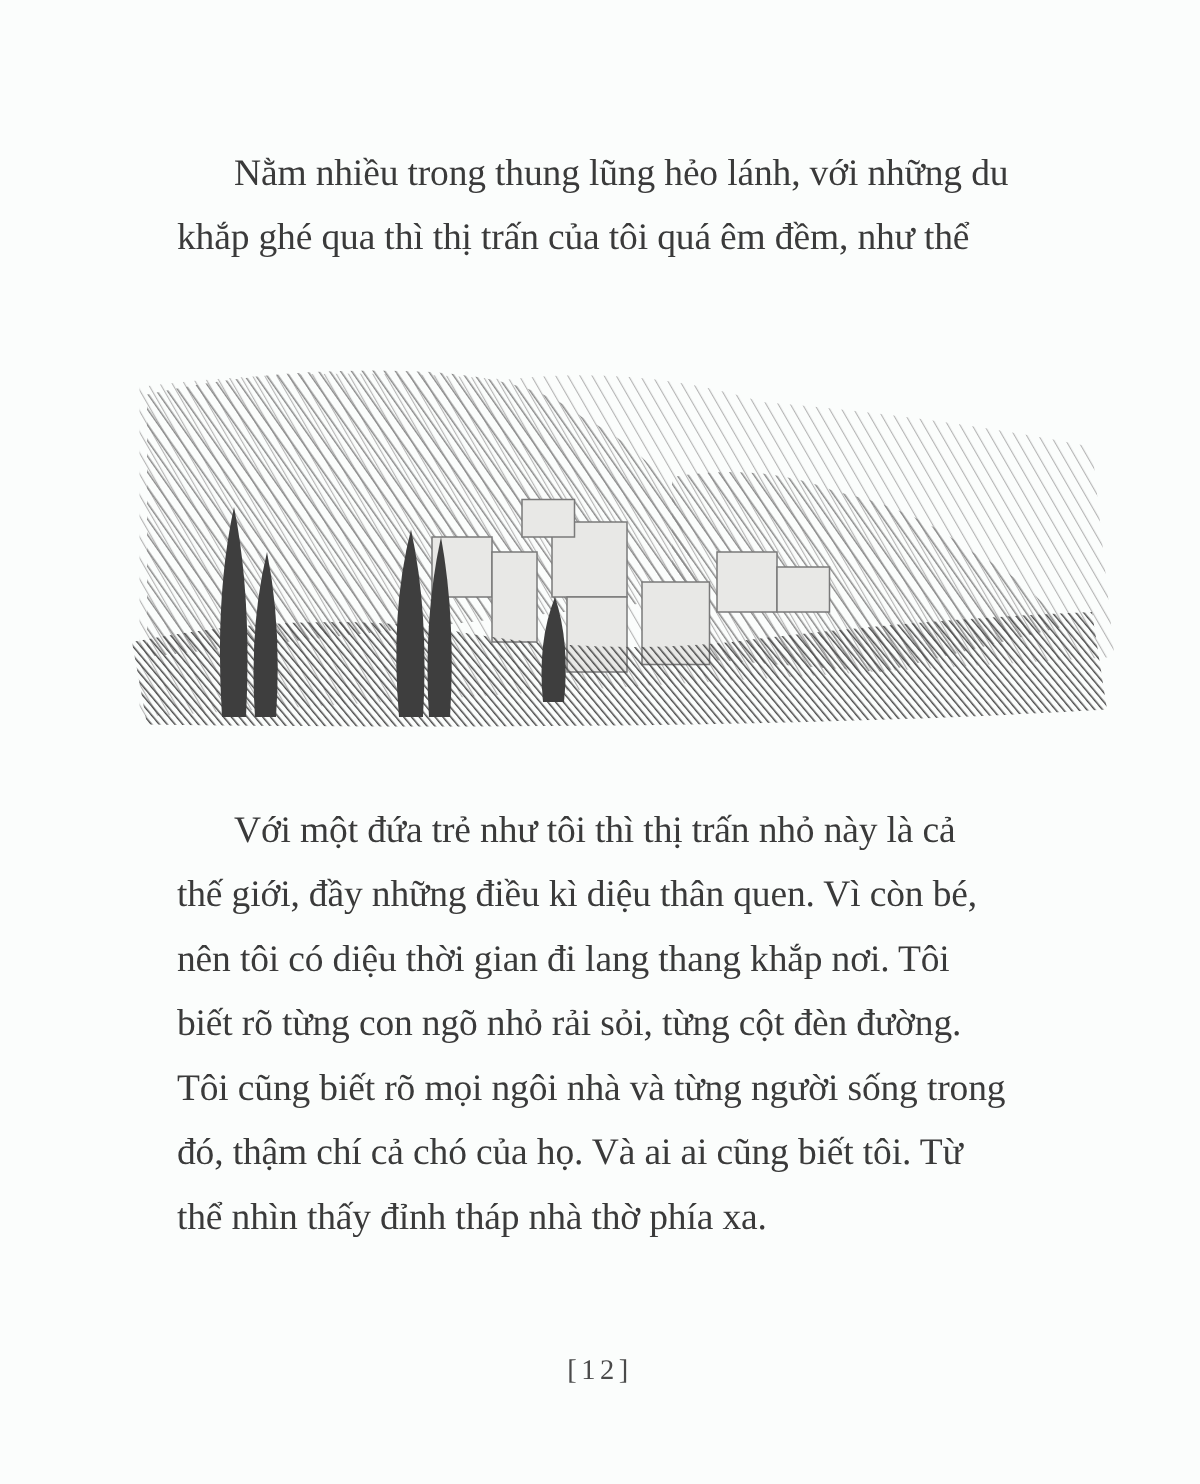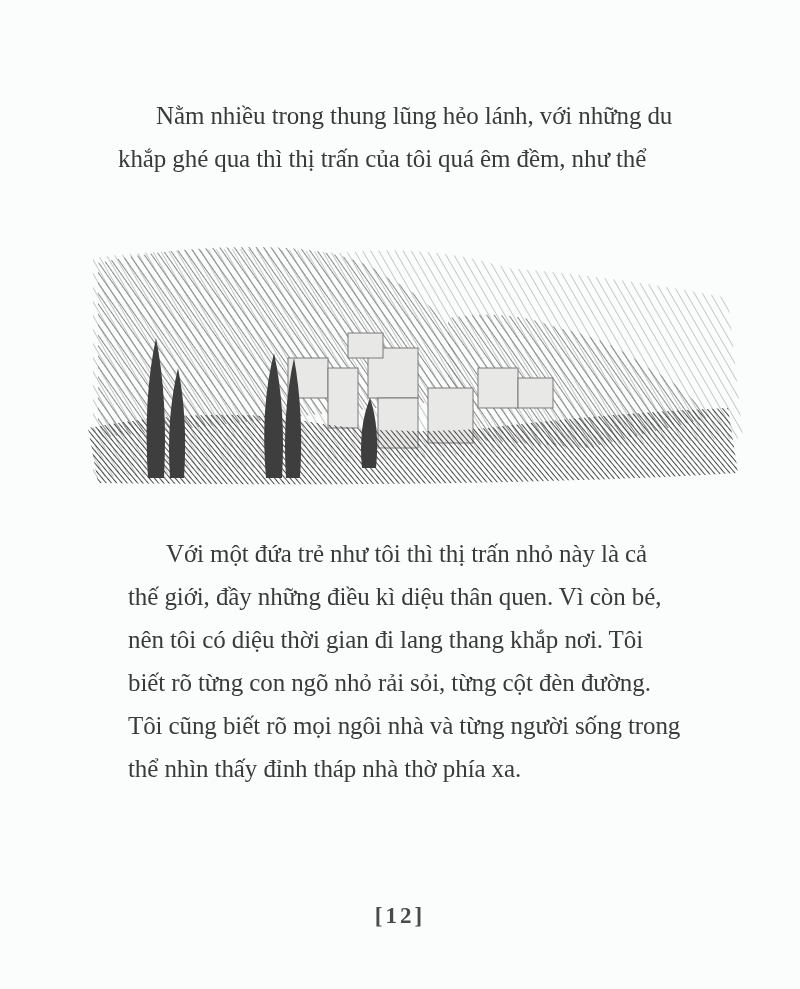--- a/index.html
+++ b/index.html
@@ -16,34 +16,33 @@
     left: 118px;
     width: 640px;
     font-size: 25px;
     line-height: 43px;
     letter-spacing: -0.1px;
     margin: 0;
   }
   .para .line { display: block; white-space: nowrap; }
   .para .line.indent { padding-left: 38px; }
   #para1 { top: 94px; }
-  #para2 { top: 532px; left: 128px; }
+  #para2 { top: 532px; left: 118px; }
   .illustration {
     position: absolute;
     left: 88px; top: 238px;
     width: 660px; height: 248px;
   }
   .page-number {
     position: absolute;
     left: 0; right: 0; top: 903px;
     text-align: center;
-    font-size: 23px;
+    font-size: 19px;
     letter-spacing: 3px;
     color: #4a4a4a;
-    font-weight: bold;
   }
 </style>
 </head>
 <body>
 
 <div class="page">
 
   <p class="para" id="para1">
     <span class="line indent">Nằm nhiều trong thung lũng hẻo lánh, với những du</span>
     <span class="line">khắp ghé qua thì thị trấn của tôi quá êm đềm, như thể</span>
@@ -91,18 +90,19 @@
       </g>
     </svg>
   </div>
 
   <p class="para" id="para2">
     <span class="line indent">Với một đứa trẻ như tôi thì thị trấn nhỏ này là cả</span>
     <span class="line">thế giới, đầy những điều kì diệu thân quen. Vì còn bé,</span>
     <span class="line">nên tôi có diệu thời gian đi lang thang khắp nơi. Tôi</span>
     <span class="line">biết rõ từng con ngõ nhỏ rải sỏi, từng cột đèn đường.</span>
     <span class="line">Tôi cũng biết rõ mọi ngôi nhà và từng người sống trong</span>
+    <span class="line">đó, thậm chí cả chó của họ. Và ai ai cũng biết tôi. Từ</span>
     <span class="line">thể nhìn thấy đỉnh tháp nhà thờ phía xa.</span>
   </p>
 
   <div class="page-number">[12]</div>
 
 </div>
 
 </body></html>

